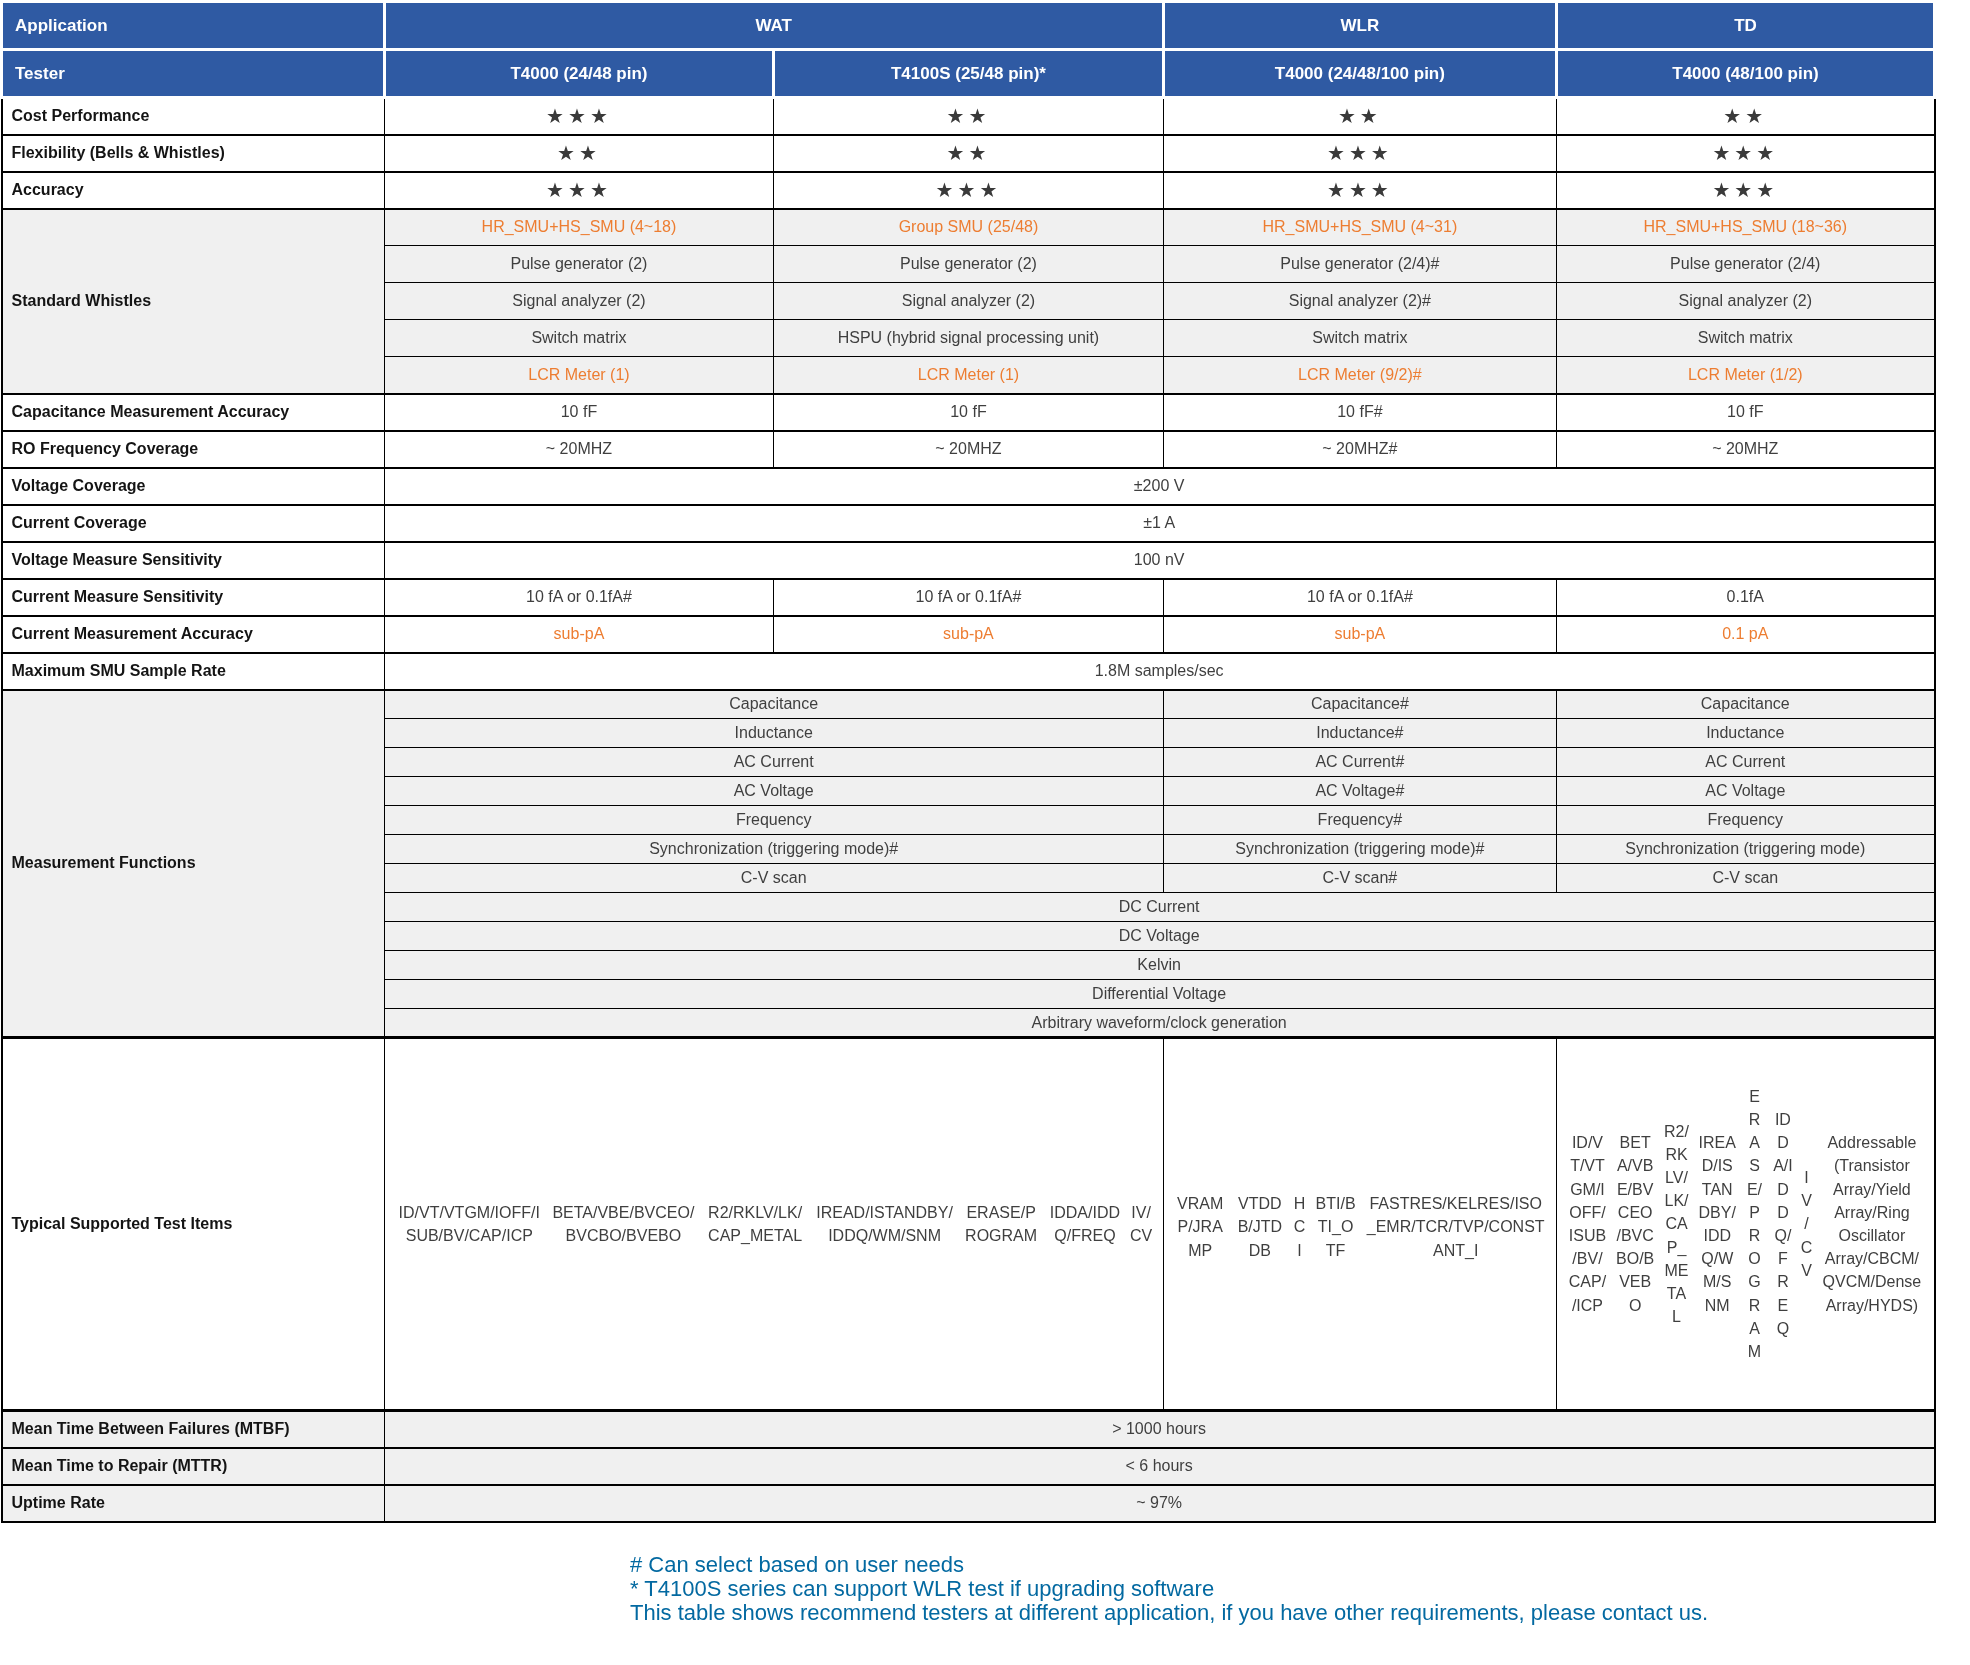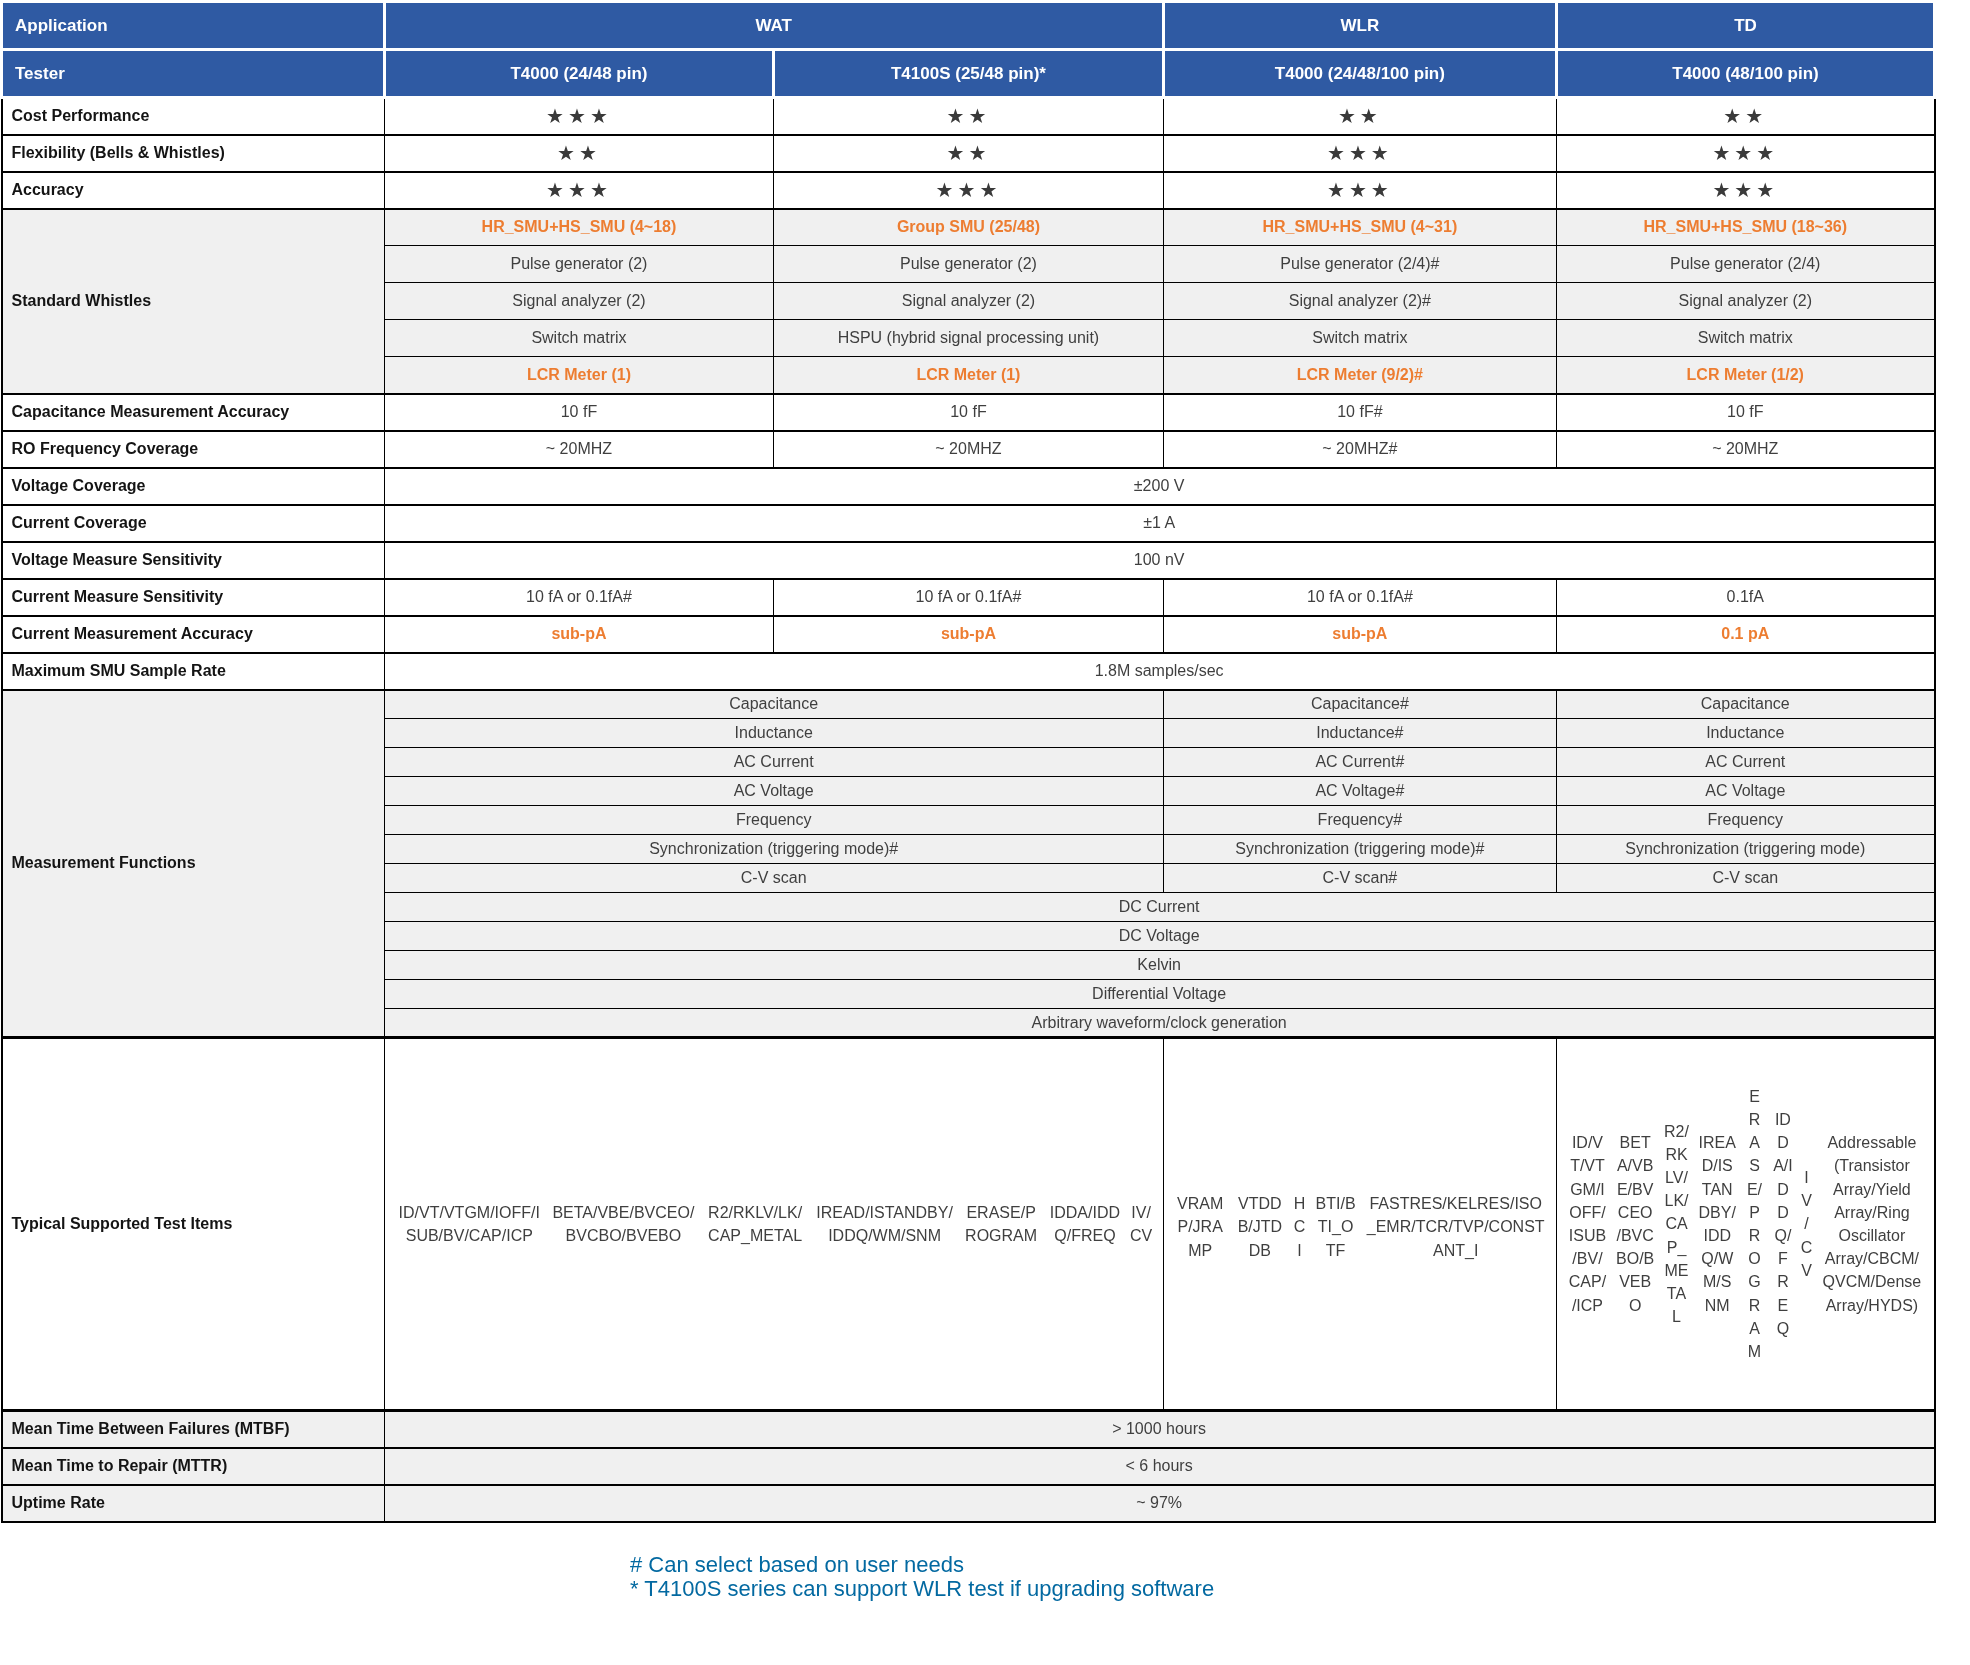--- a/index.html
+++ b/index.html
@@ -56,21 +56,21 @@
   tbody tr.tall > td{height:372px;vertical-align:top;}
   tbody tr.tall > td.label{vertical-align:middle;}
   td.stars{
     font-size:20px;
     letter-spacing:4px;
     color:#3A3A3A;
     font-weight:normal;
   }
   td.orange{
     color:var(--orange);
-    font-weight:bold;
+    font-weight:normal;
   }
   .items-wrap{
     display:flex;
     flex-direction:row;
     height:366px;
   }
   .items-wrap.even{justify-content:space-evenly;}
   .items-wrap.top{justify-content:flex-start;padding-top:6px;}
   .ti-line{
     min-height:39px;
@@ -309,14 +309,15 @@
         <tr class="t-major gray">
           <td class="label">Uptime Rate</td>
           <td colspan="4">~ 97%</td>
         </tr>
       </tbody>
   </table>
 
   <div class="footnotes">
     <div class="fn"># Can select based on user needs</div>
     <div class="fn">* T4100S series can support WLR test if upgrading software</div>
+    <div class="fn">This table shows recommend testers at different application, if you have other requirements, please contact us.</div>
   </div>
 </div>
 
 </body></html>

